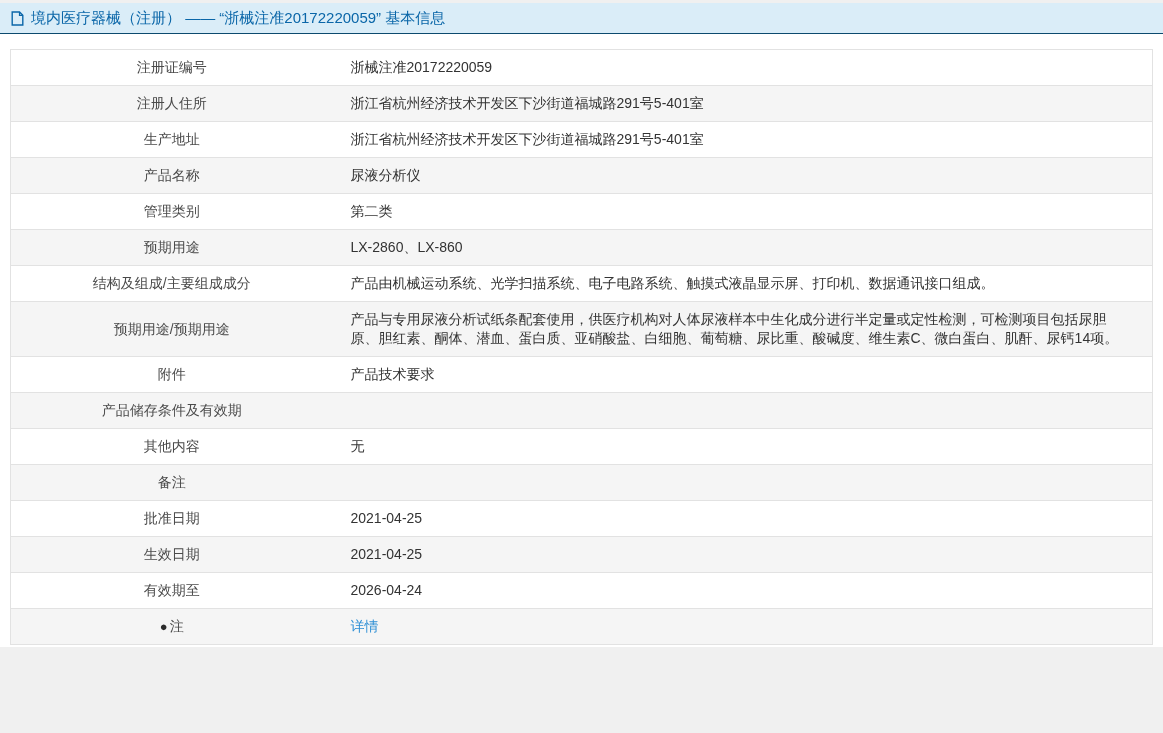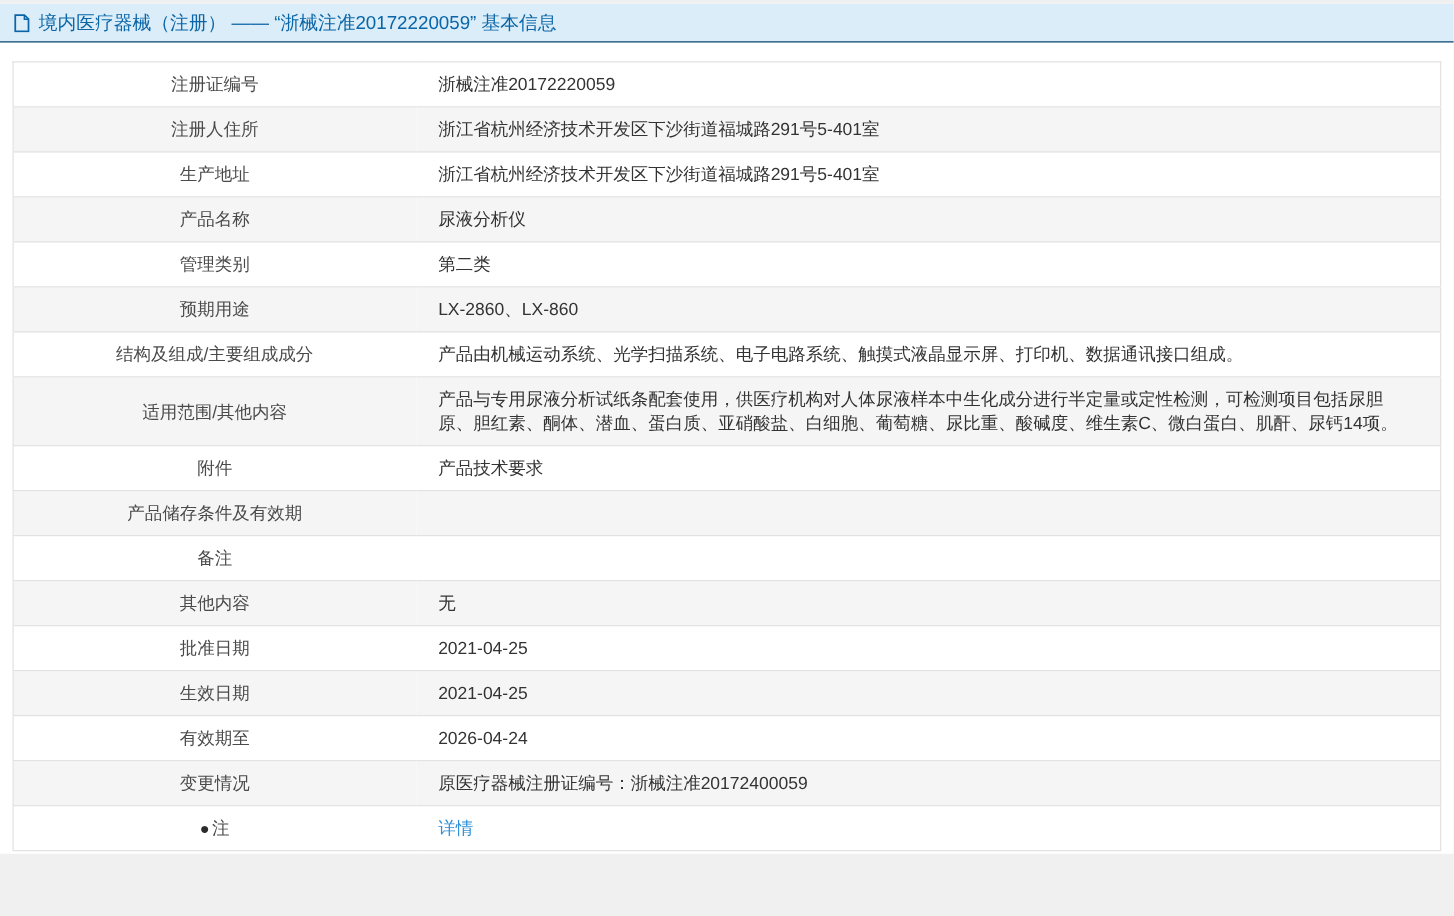--- a/index.html
+++ b/index.html
@@ -109,55 +109,51 @@
   </tr>
         <tr>
     <td class="label-cell">预期用途</td>
     <td class="value-cell">LX-2860、LX-860</td>
   </tr>
         <tr>
     <td class="label-cell">结构及组成/主要组成成分</td>
     <td class="value-cell">产品由机械运动系统、光学扫描系统、电子电路系统、触摸式液晶显示屏、打印机、数据通讯接口组成。</td>
   </tr>
         <tr>
-    <td class="label-cell">适用范围/其他内容</td>
+    <td class="label-cell">预期用途/预期用途</td>
     <td class="value-cell">产品与专用尿液分析试纸条配套使用，供医疗机构对人体尿液样本中生化成分进行半定量或定性检测，可检测项目包括尿胆原、胆红素、酮体、潜血、蛋白质、亚硝酸盐、白细胞、葡萄糖、尿比重、酸碱度、维生素C、微白蛋白、肌酐、尿钙14项。</td>
   </tr>
         <tr>
     <td class="label-cell">附件</td>
     <td class="value-cell">产品技术要求</td>
   </tr>
         <tr>
     <td class="label-cell">产品储存条件及有效期</td>
     <td class="value-cell"></td>
   </tr>
         <tr>
+    <td class="label-cell">其他内容</td>
+    <td class="value-cell">无</td>
+  </tr>
+        <tr>
     <td class="label-cell">备注</td>
     <td class="value-cell"></td>
-  </tr>
-        <tr>
-    <td class="label-cell">其他内容</td>
-    <td class="value-cell">无</td>
   </tr>
         <tr>
     <td class="label-cell">批准日期</td>
     <td class="value-cell">2021-04-25</td>
   </tr>
         <tr>
     <td class="label-cell">生效日期</td>
     <td class="value-cell">2021-04-25</td>
   </tr>
         <tr>
     <td class="label-cell">有效期至</td>
     <td class="value-cell">2026-04-24</td>
   </tr>
         <tr>
-    <td class="label-cell">变更情况</td>
-    <td class="value-cell">原医疗器械注册证编号：浙械注准20172400059</td>
-  </tr>
-        <tr>
     <td class="label-cell"><span class="bullet">●</span>注</td>
     <td class="value-cell"><a class="detail-link" href="javascript:void(0)">详情</a></td>
   </tr>
       </tbody>
   </table>
 
 </div>
 
 </body></html>

